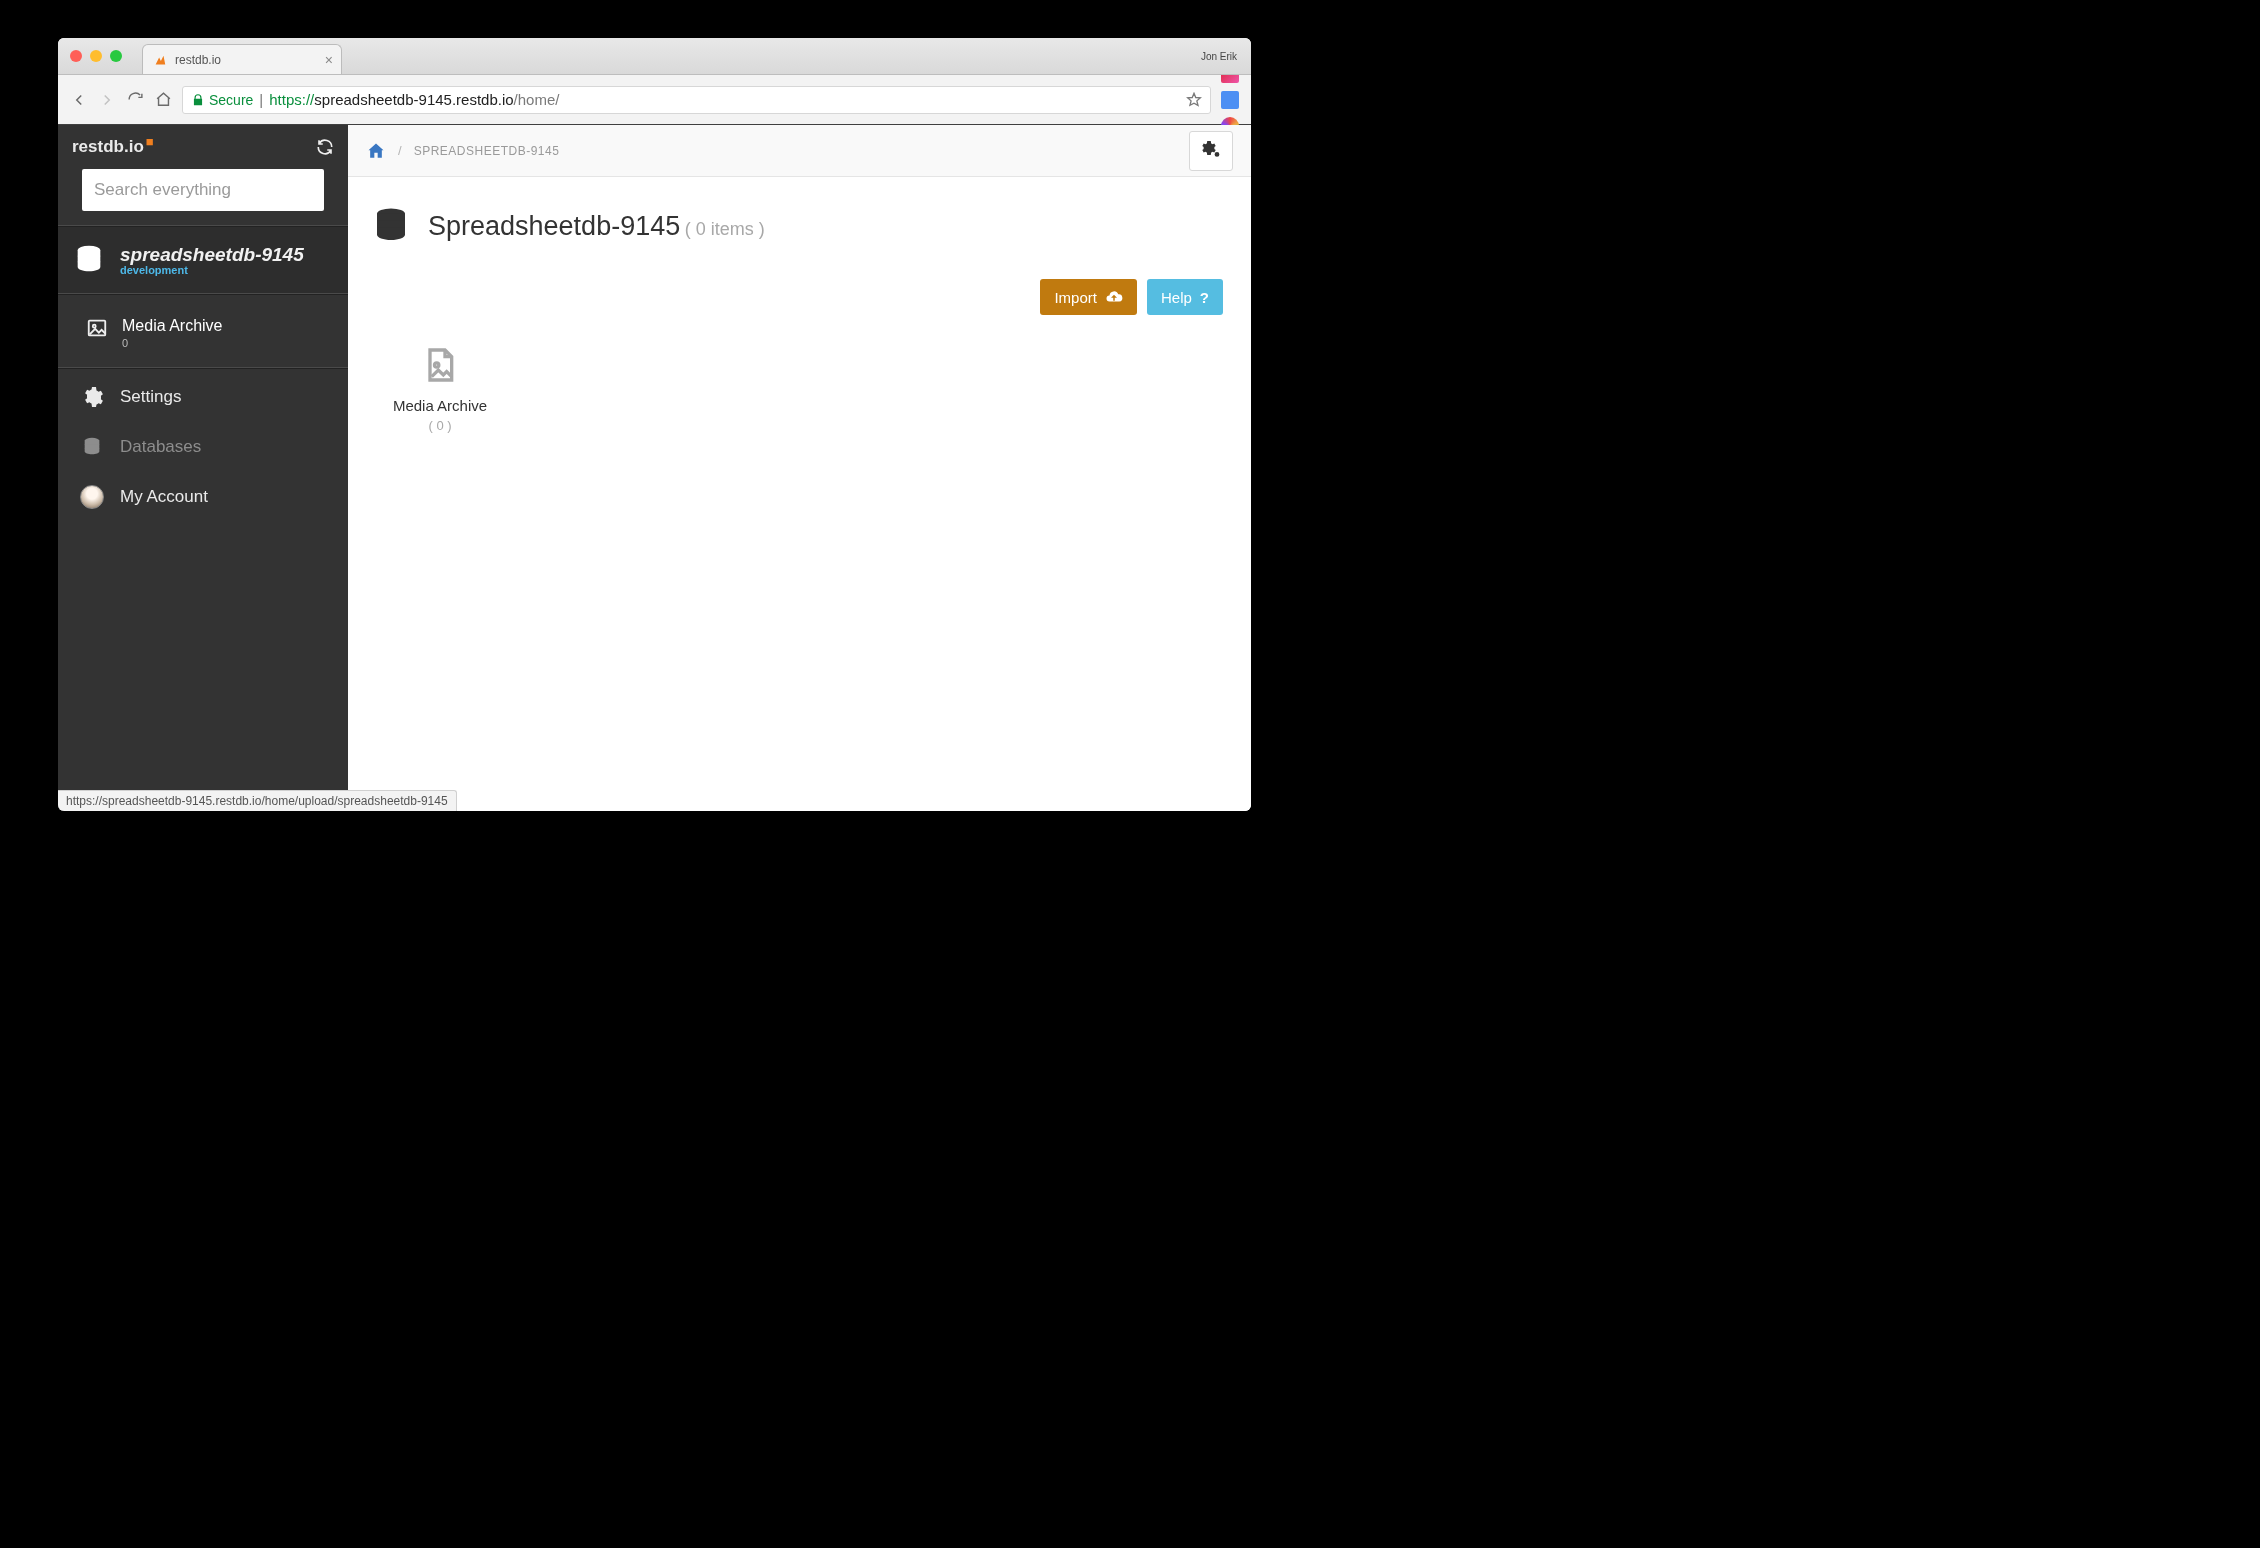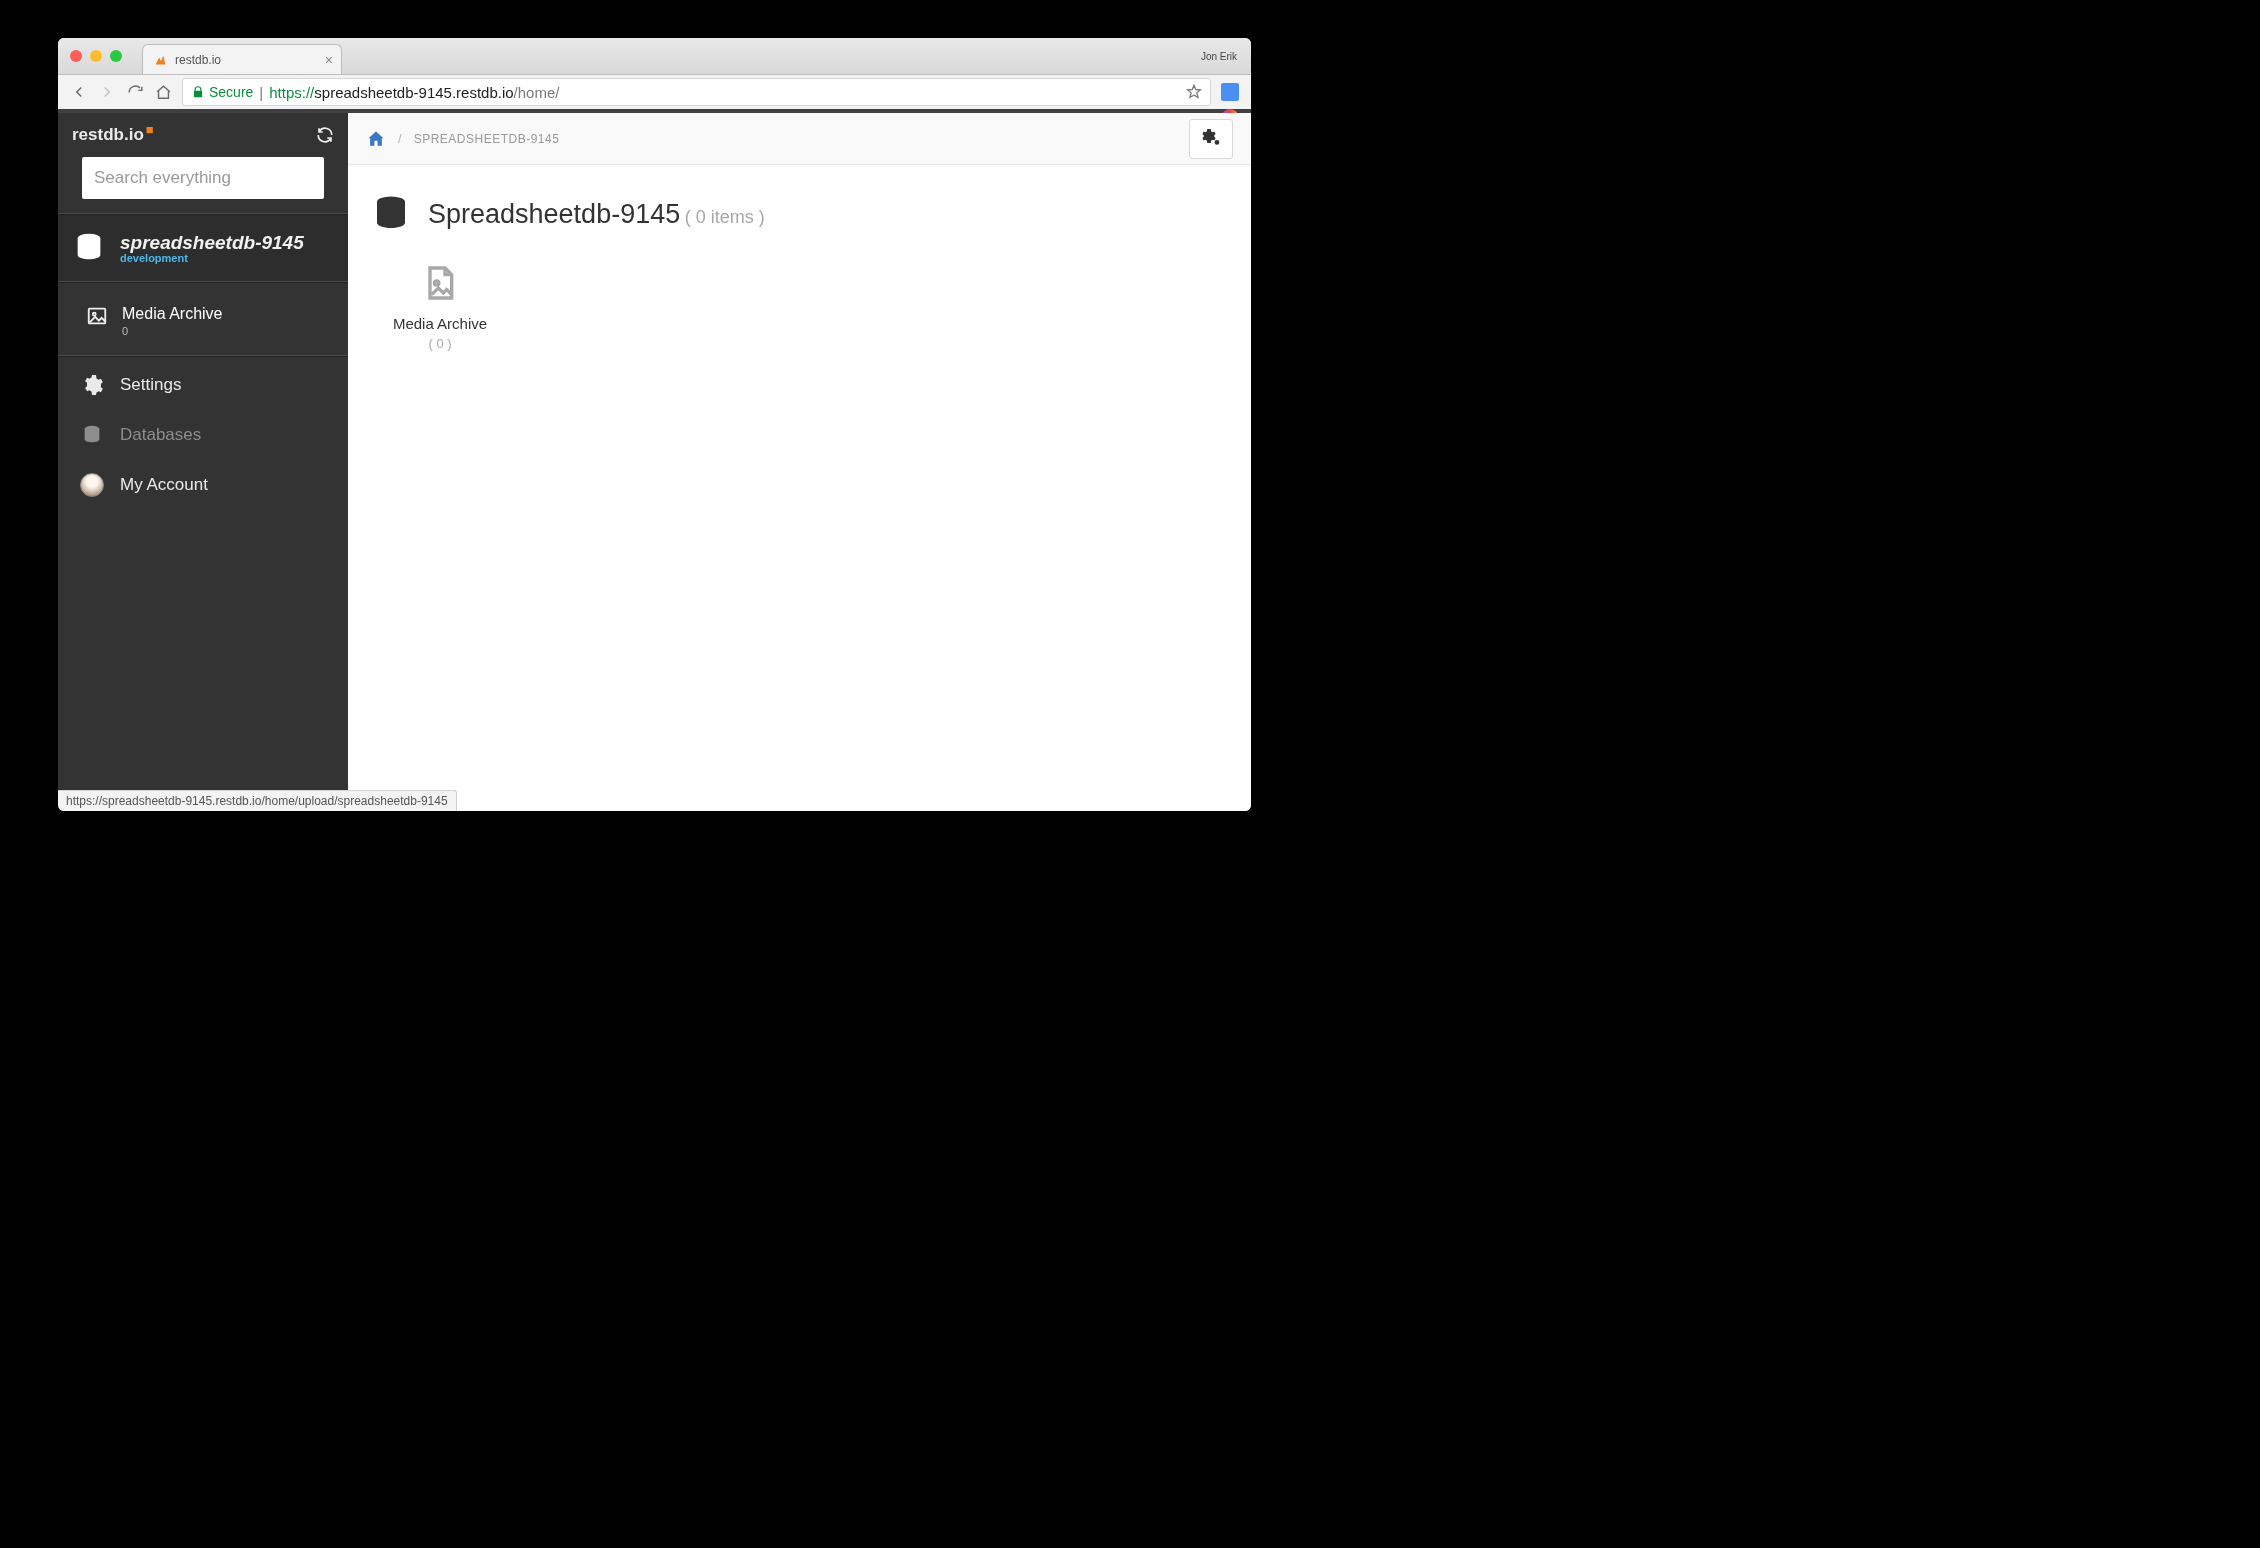--- a/index.html
+++ b/index.html
@@ -37,21 +37,21 @@
       background: #f3f3f3; border: 1px solid #bcbcbc; border-bottom: none;
       border-radius: 6px 6px 0 0; padding: 0 30px 0 10px;
       display: flex; align-items: center; gap: 8px; font-size: 12px; color: #555;
       position: relative; min-width: 200px;
     }
     .tab-close { position: absolute; right: 8px; color: #888; font-size: 14px; cursor: pointer; }
     .favicon { width: 14px; height: 14px; display:flex; align-items:center; justify-content:center;}
     .favicon svg { width:14px; height:14px; }
     .chrome-user { margin-left: auto; margin-right: 14px; font-size: 10px; color: #444; }
     .addr-bar {
-      height: 38px; background: #f3f3f3; border-bottom: 4px solid #404040;
+      height: 50px; background: #f3f3f3; border-bottom: 1px solid #404040;
       display: flex; align-items: center; gap: 10px; padding: 1px 12px;
     }
     .nav-btn { width: 18px; height: 18px; color: #6b6b6b; display:flex; align-items:center; justify-content:center; cursor:pointer;}
     .nav-btn.fwd { color: #c3c3c3; }
     .omnibox {
       flex: 1; height: 28px; background: #fff; border: 1px solid #d7d7d7; border-radius: 3px;
       display: flex; align-items: center; padding: 0 8px; gap: 6px; font-size: 15px;
     }
     .secure { color: #0a8f3d; font-size: 14px; display:flex; align-items:center; gap:4px;}
     .url { color: #222; }
@@ -303,20 +303,32 @@
             <path d="M4 5v4c0 1.7 3.6 3 8 3s8-1.3 8-3V5"></path>
             <path d="M4 9v4c0 1.7 3.6 3 8 3s8-1.3 8-3V9"></path>
             <path d="M4 13v4c0 1.7 3.6 3 8 3s8-1.3 8-3v-4"></path>
         </svg>
         <div>
           <span class="page-title">Spreadsheetdb-9145</span>
           <span class="page-sub">( 0 items )</span>
         </div>
       </div>
 
+      <div class="actions">
+        <div class="btn import">
+          <span>Import</span>
+          <svg viewBox="0 0 24 24" width="18" height="18" fill="#fff">
+              <path d="M19 18H6a4 4 0 0 1 0-8 6 6 0 0 1 11.6-1.6A4.5 4.5 0 0 1 19 18zM12 9l-4 4h3v4h2v-4h3z"></path>
+            </svg>
+        </div>
+        <div class="btn help">
+          <span>Help</span>
+          <span style="font-weight:700">?</span>
+        </div>
+      </div>
 
       <div class="tiles">
         <div class="tile">
           <svg class="tile-icon" viewBox="0 0 24 24" fill="none" stroke="currentColor" stroke-width="2">
             <path d="M6 3h9l4 4v14H6z"></path>
               <path d="M15 3v4h4"></path>
               <circle cx="10" cy="12" r="1.3"></circle>
               <path d="M7 19l4-4 3 3 2-2 3 3"></path>
           </svg>
           <div class="tile-title">Media Archive</div>

